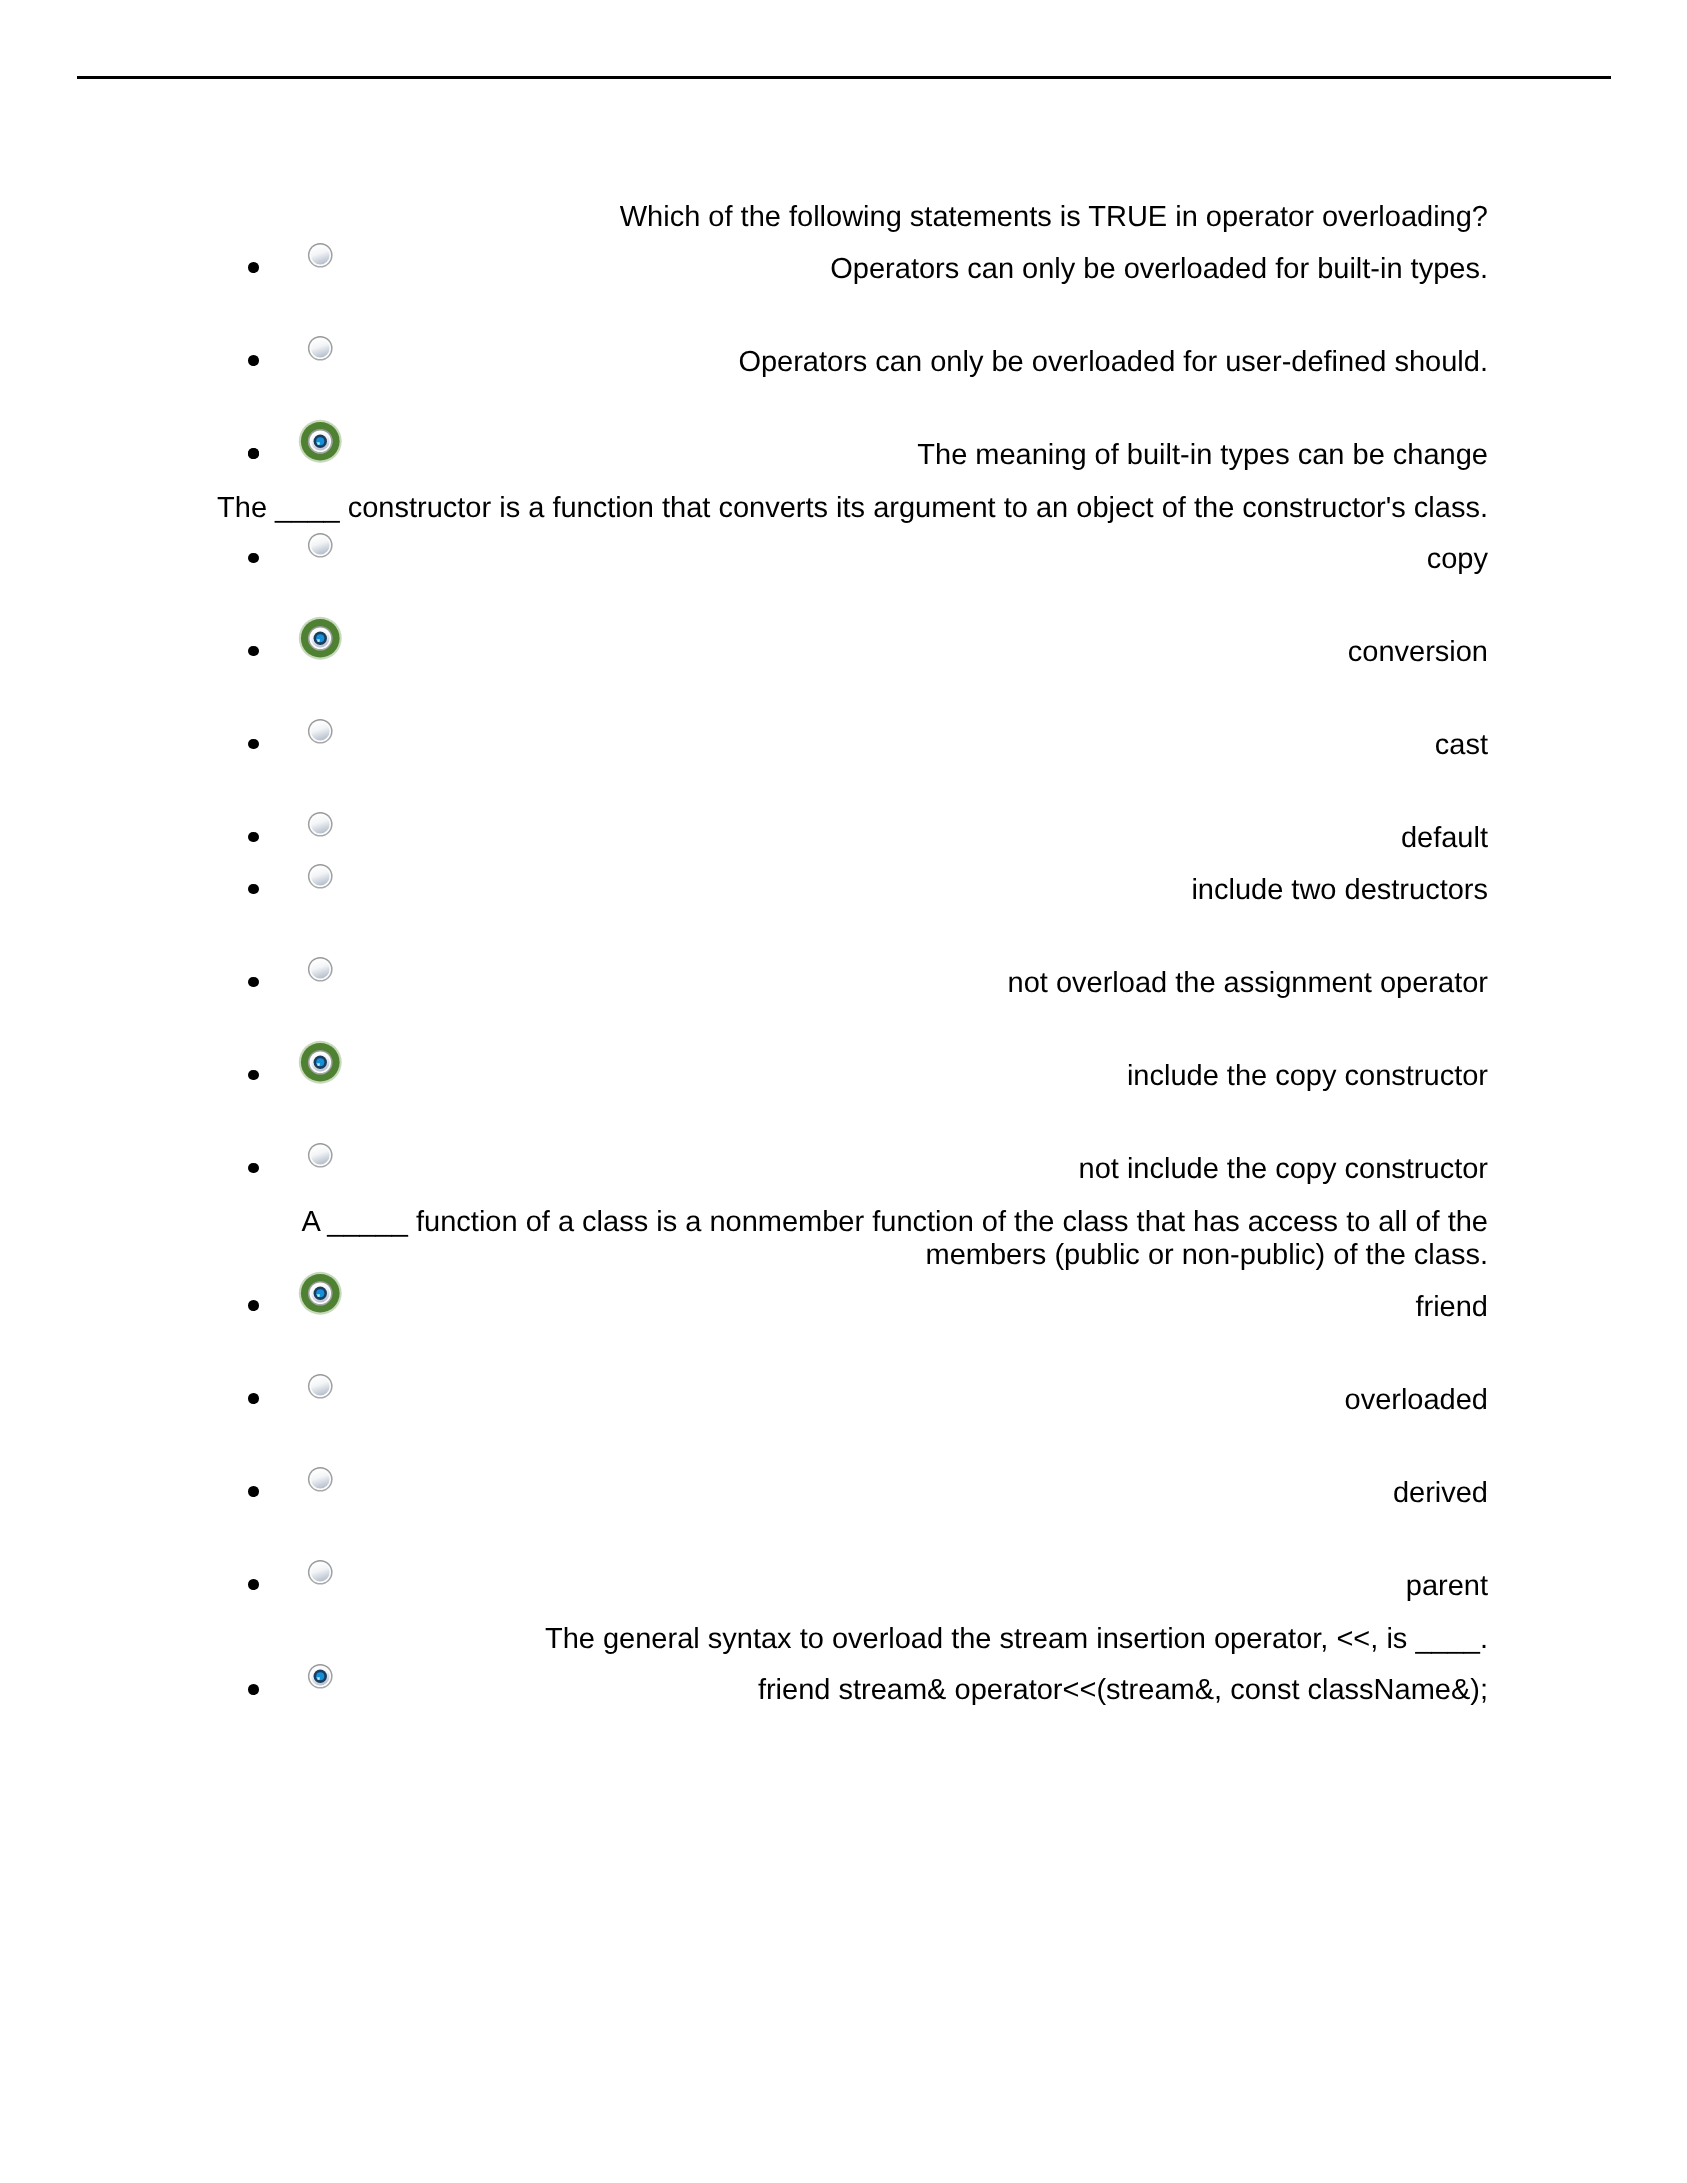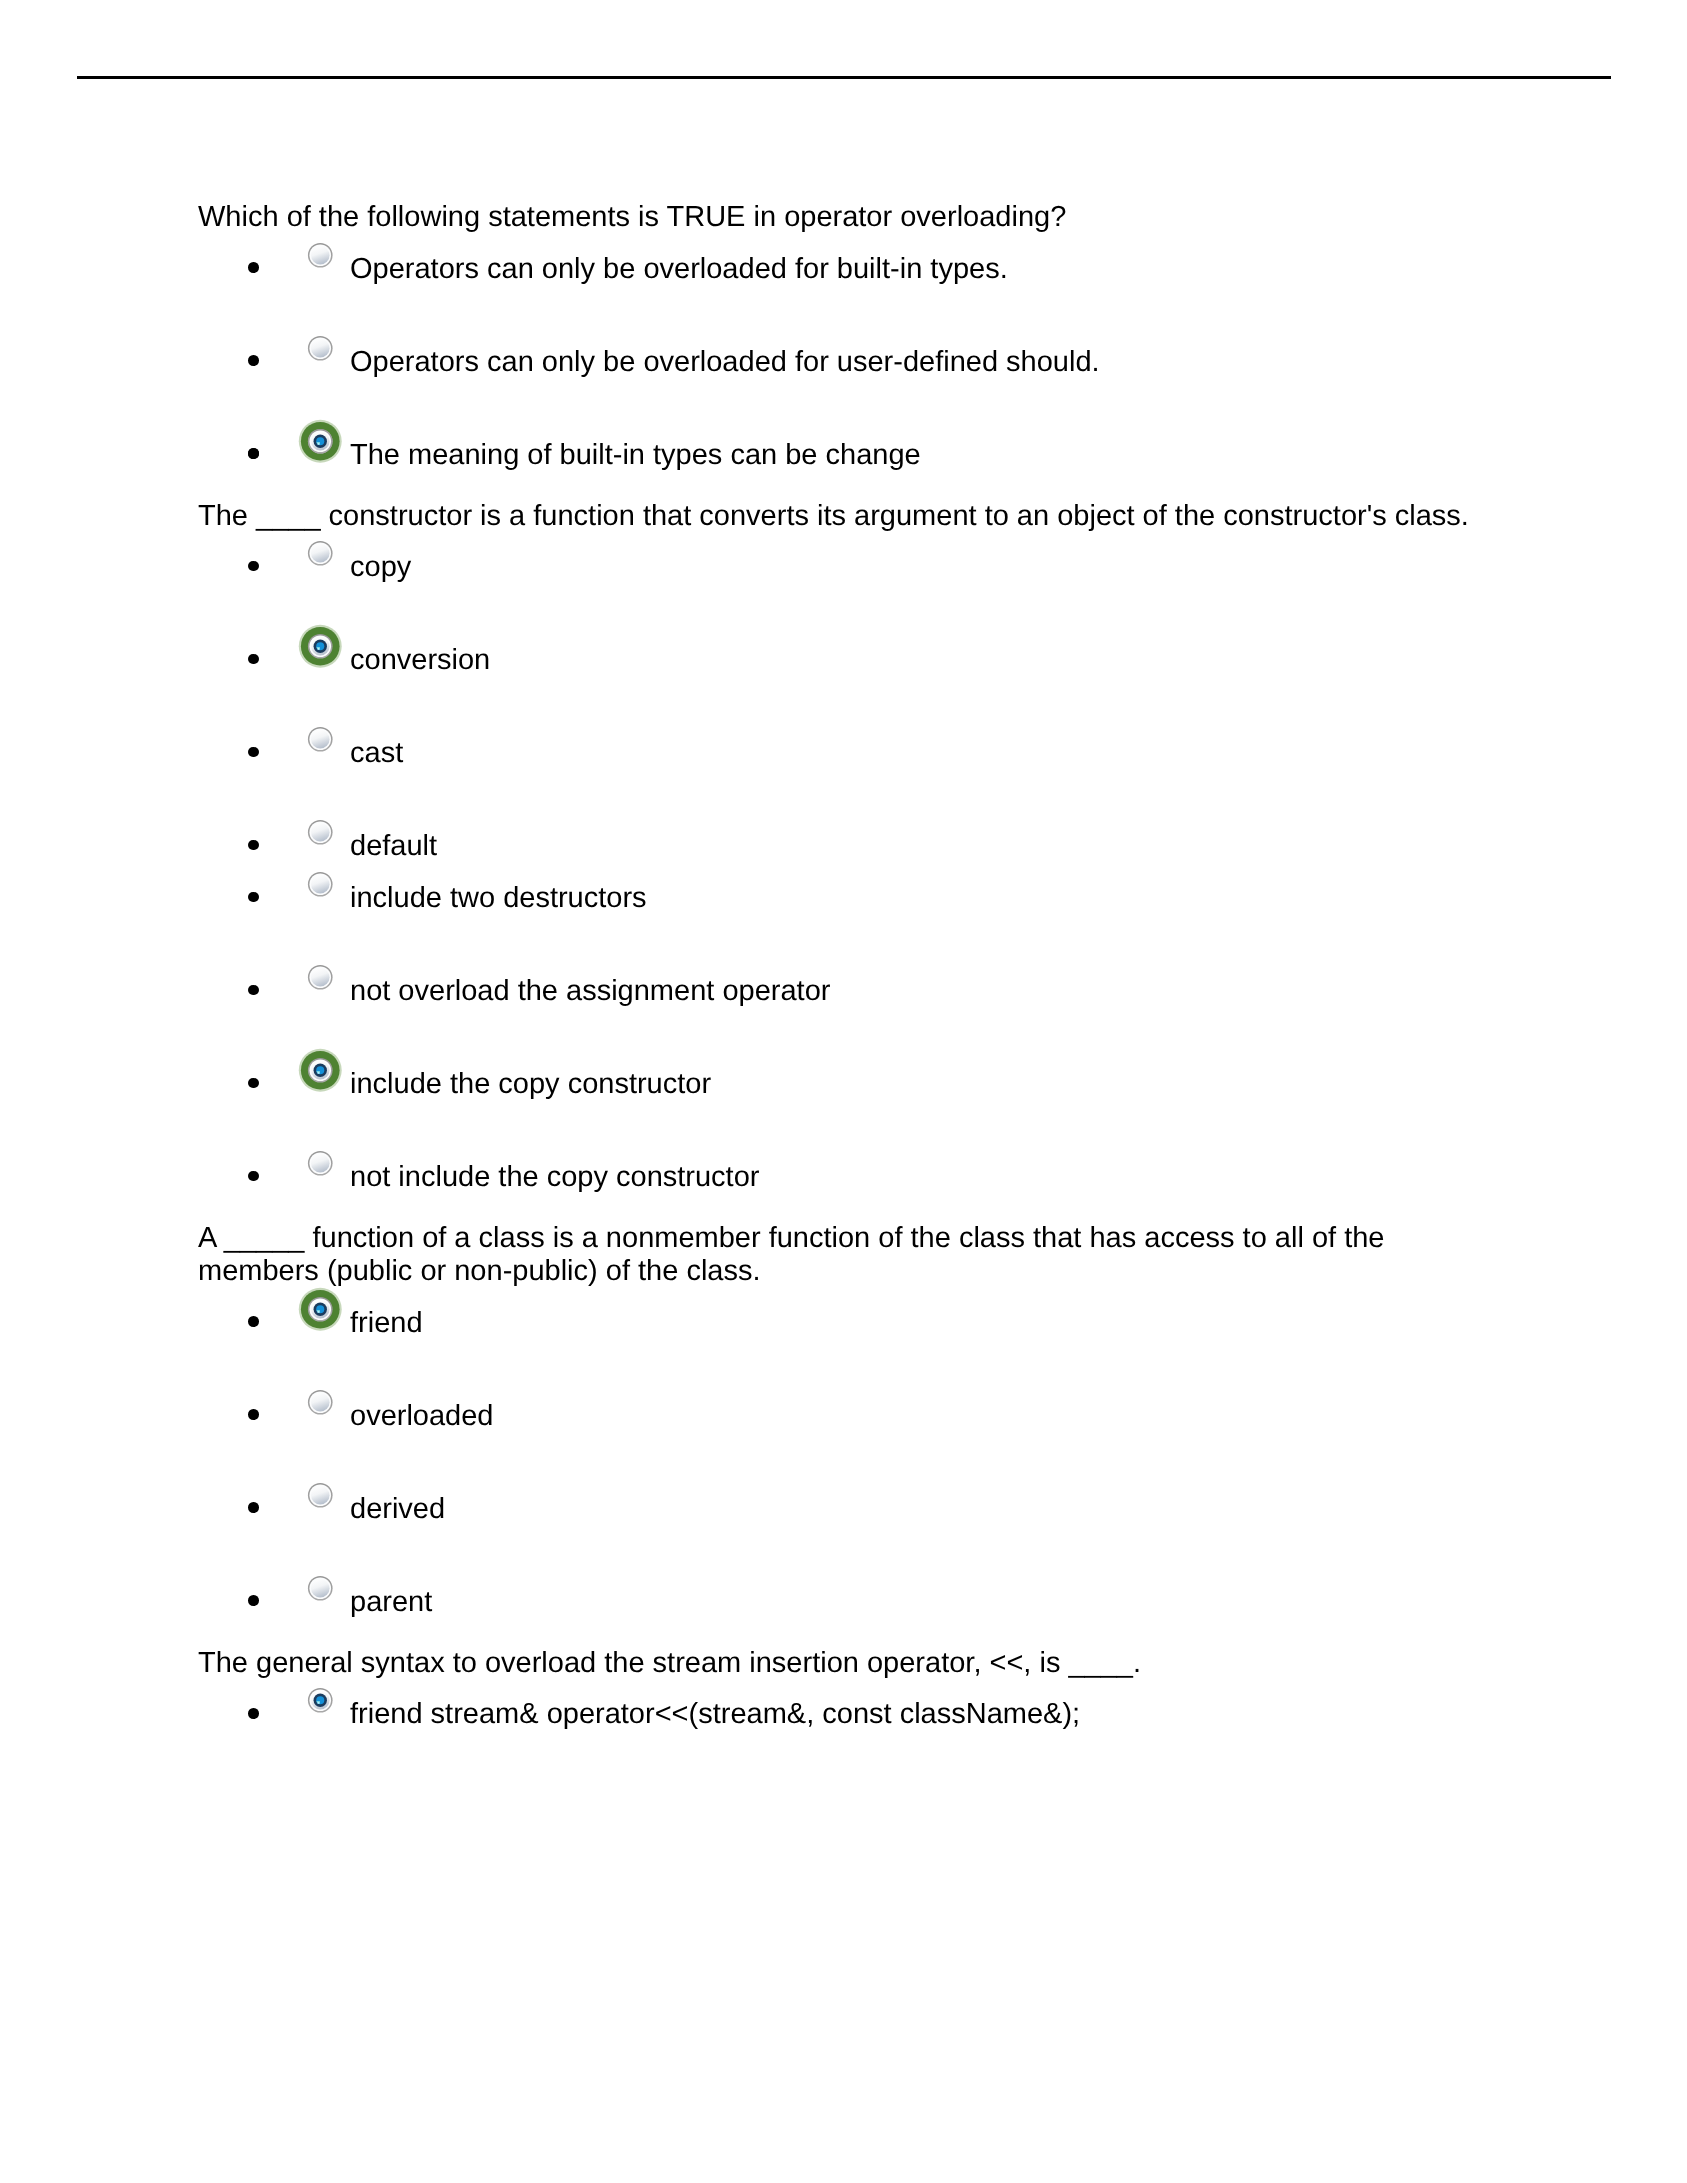--- a/index.html
+++ b/index.html
@@ -1,29 +1,29 @@
 <!DOCTYPE html>
 <html style="font-size:10.6px"><head>
 <meta charset="utf-8">
 <title>Quiz page</title>
 <style>
   html,body{margin:0;padding:0;background:#ffffff;}
   body{width:1687px;height:2183px;overflow:hidden;
        font-family:"Liberation Sans",sans-serif;color:#000000;
        -webkit-font-smoothing:antialiased;text-rendering:geometricPrecision;}
-  .page{position:relative;width:1687px;height:2159px;background:#ffffff;}
+  .page{position:relative;width:1687px;height:2159px;background:#ffffff;text-align:right;}
 
   .header-rule{position:absolute;left:77px;top:76px;width:1534px;height:2.6px;
                background:#000000;}
 
   .body-copy{position:absolute;left:198px;top:201px;width:1290px;}
 
   p{margin:0;font-size:29px;line-height:33px;font-family:"Liberation Sans",sans-serif;}
 
-  .question{margin-top:28px;}
+  .question{margin-top:20px;}
   .question.lead{margin-top:0;}
 
   .option{margin-top:60px;position:relative;padding-left:152px;}
   .option.lead{margin-top:18.7px;}
 
   .bullet{position:absolute;left:50px;top:9.5px;width:10.6px;height:10.6px;
           border-radius:50%;background:#000000;}
   .radio{position:absolute;left:109px;top:-11px;width:26.5px;height:26.5px;}
   .radio svg{display:block;width:100%;height:100%;overflow:visible;}
 </style>

